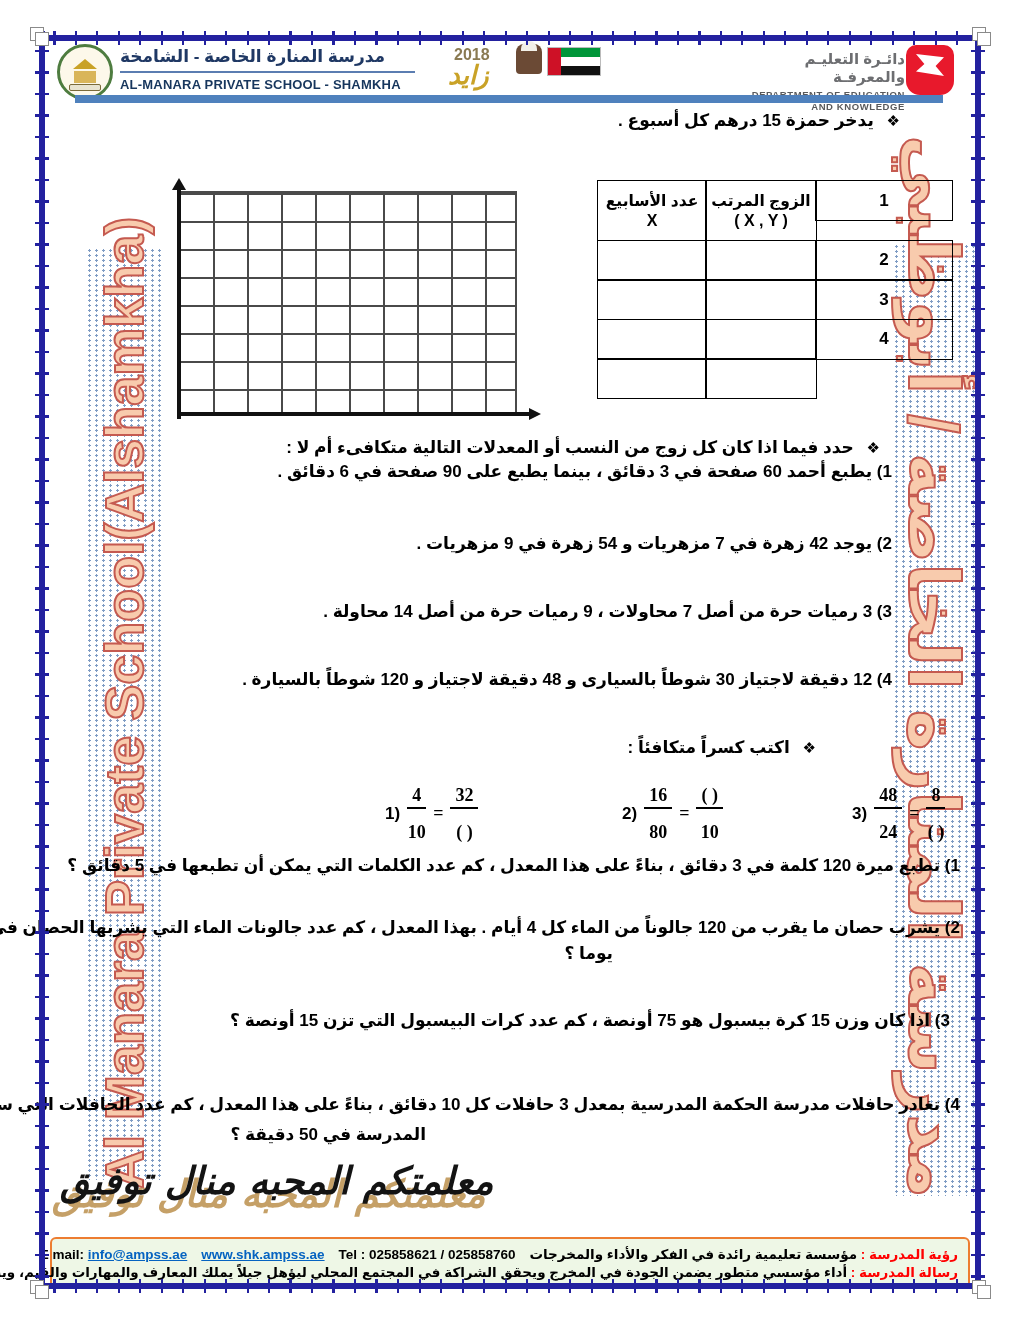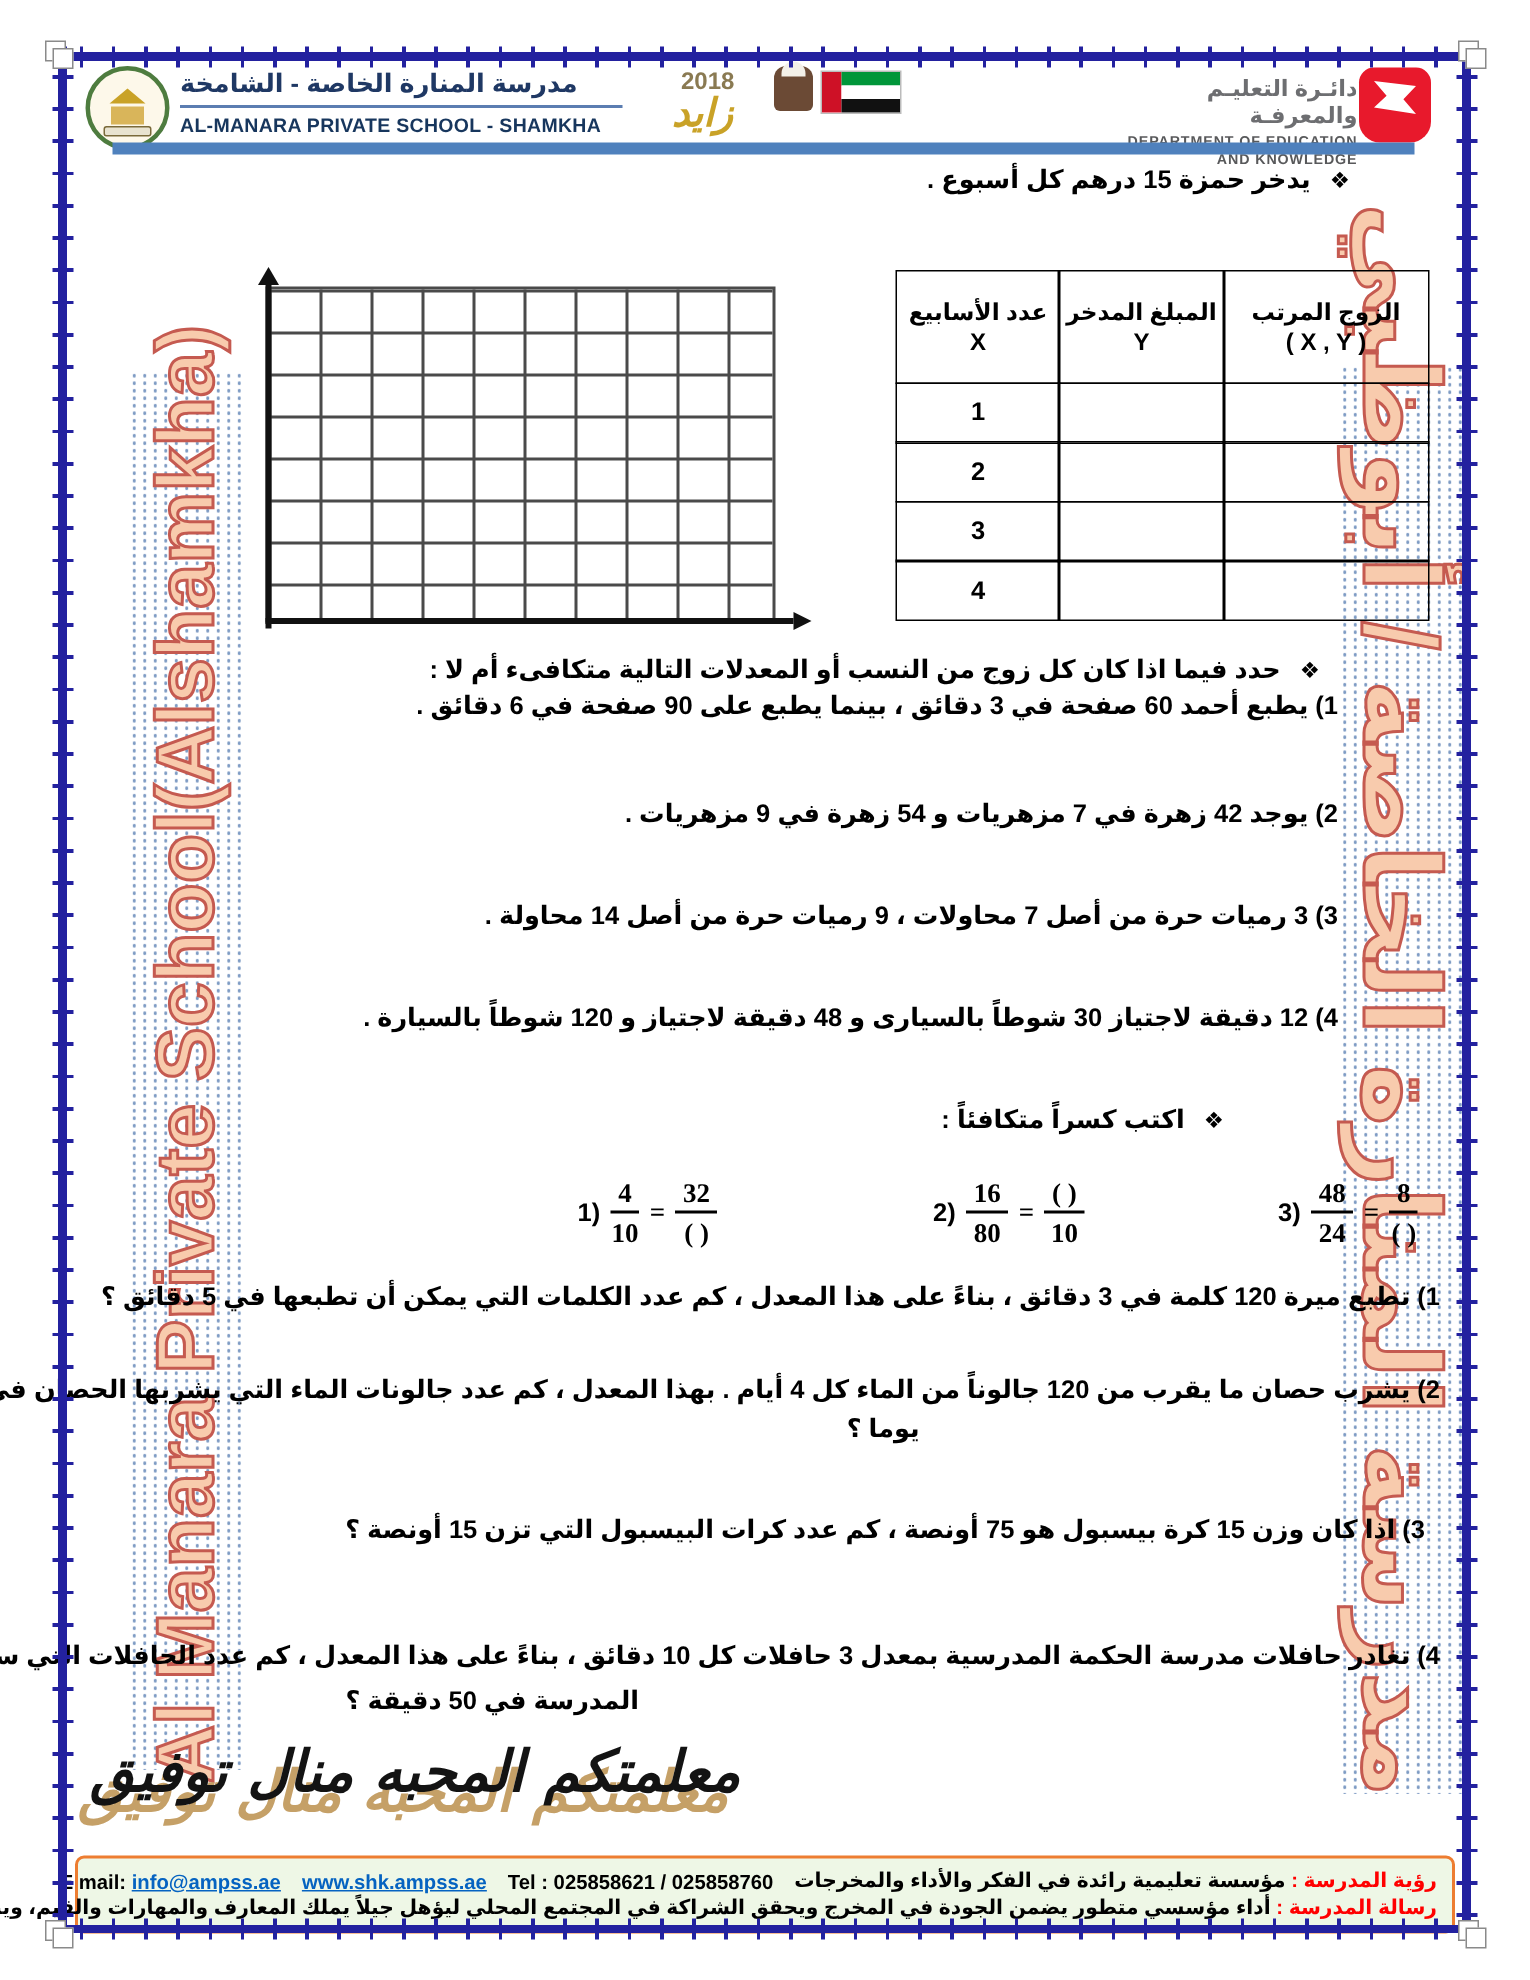--- a/index.html
+++ b/index.html
@@ -81,33 +81,33 @@
     border-left:7px solid transparent; border-right:7px solid transparent; border-bottom:12px solid #111; }
   .axis-h { position:absolute; left:-2px; bottom:-3px; height:4px; width:352px; background:#111; }
   .axis-h::after { content:""; position:absolute; right:-12px; top:-4px; width:0; height:0;
     border-top:6px solid transparent; border-bottom:6px solid transparent; border-left:12px solid #111; }
 
   
   .wtable { position:absolute; left:598px; top:181px; width:354px; z-index:3;
     display:grid; grid-template-columns:108px 110px 136px; direction:ltr; }
   .wtable .cell { border:1.5px solid #000; margin:-0.75px; background:transparent;
     display:flex; flex-direction:column; align-items:center; justify-content:center; }
-  .wtable .head { height:76px; gap:2px; }
+  .wtable .head { height:61px; gap:2px; }
   .wtable .body { height:41px; }
   .wtable .t1 { font-size:15.5px; font-weight:bold; direction:rtl; }
   .wtable .t2 { font-size:16px; font-weight:bold; }
   .wtable .num { font-size:17px; font-weight:bold; }
 
   
   .eq { position:absolute; z-index:3; font-family:"Liberation Serif","DejaVu Serif",serif;
     font-weight:bold; font-size:18px; display:flex; align-items:center; gap:7px; direction:ltr; }
   .eq .lbl { font-family:"Liberation Sans","DejaVu Sans",sans-serif; font-size:17px; }
   .frac { display:inline-flex; flex-direction:column; align-items:center; line-height:1.15; }
   .frac .top { padding:0 5px 1px 5px; border-bottom:2px solid #000; }
-  .frac .bot { padding-top:3px; }
+  .frac .bot { padding-top:13px; }
 
   
   .signature { position:absolute; left:60px; top:1158px; z-index:3;
     font-family:"DejaVu Serif","Liberation Serif",serif; font-style:italic; font-weight:bold;
     font-size:38px; color:#131313; direction:rtl; text-shadow:-8px 13px 0 #c5a067; }
 
   
   .footer { position:absolute; left:50px; top:1237px; width:920px; height:52px; z-index:4;
     background:#eef7e6; border:2.5px solid #ed7d31; border-radius:6px;
     display:flex; flex-direction:column; justify-content:center; gap:2px; padding:2px 10px; }
@@ -181,24 +181,20 @@
     <div class="axis-v"></div>
     <div class="axis-h"></div>
   </div>
 
   <div class="wtable">
     <div class="cell head">
       <div class="t1">عدد الأسابيع</div>
       <div class="t2">X</div>
     </div>
     <div class="cell head">
-      <div class="t1">المبلغ المدخر</div>
-      <div class="t2">Y</div>
-    </div>
-    <div class="cell head">
       <div class="t1">الزوج المرتب</div>
       <div class="t2">( X , Y )</div>
     </div>
 
     <div class="cell body">
         <div class="num">1</div>
       </div>
     <div class="cell body"></div>
     <div class="cell body"></div>
 

